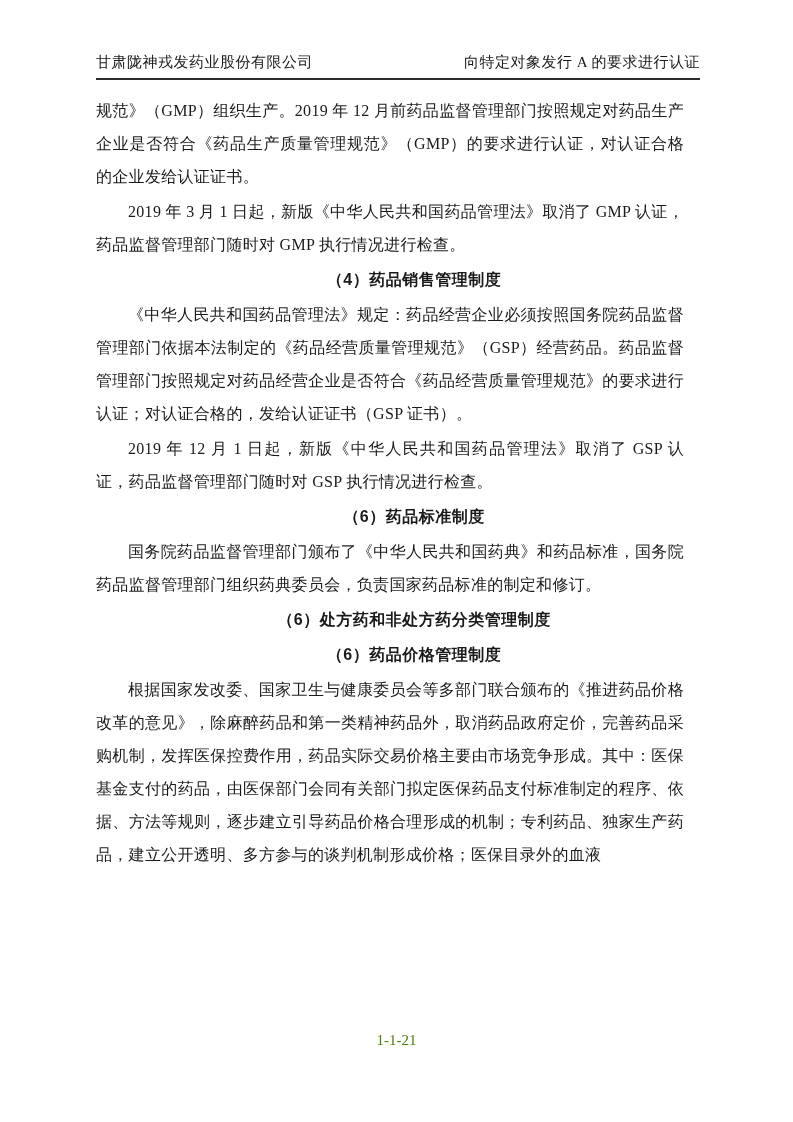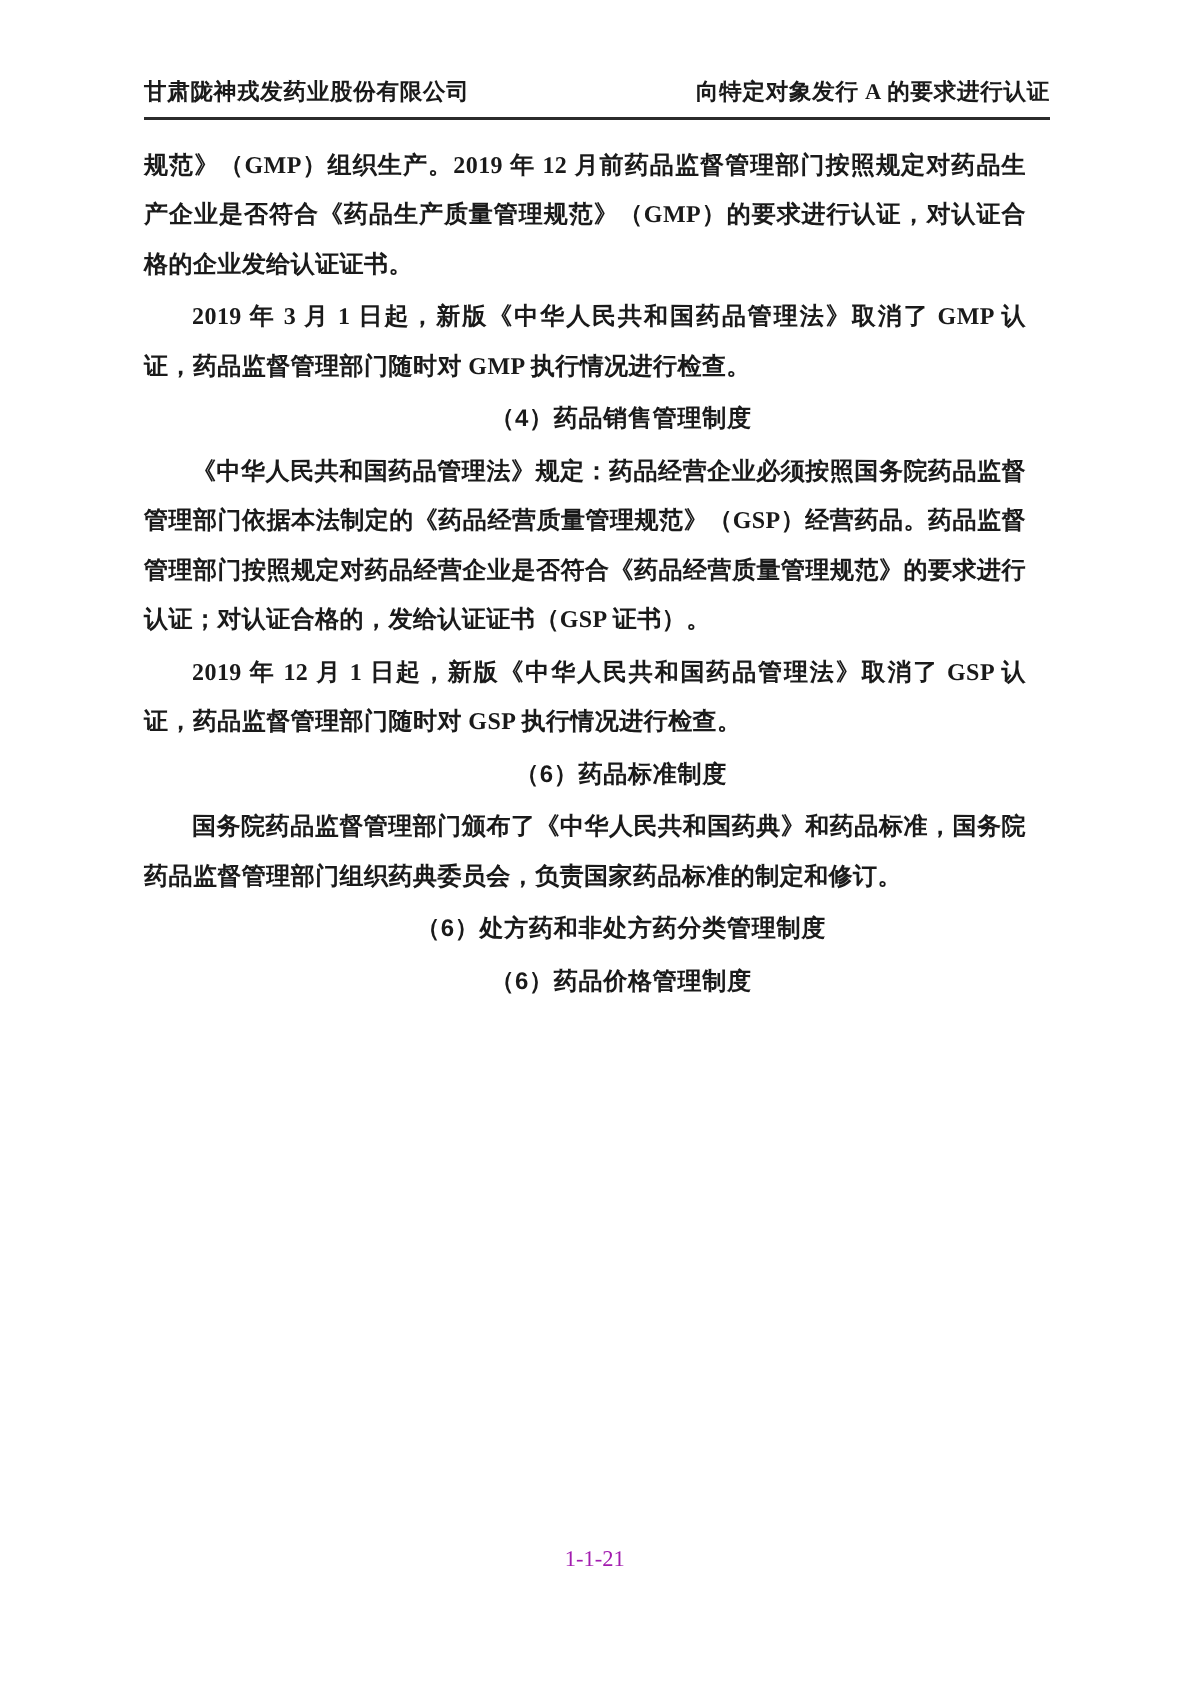--- a/index.html
+++ b/index.html
@@ -25,34 +25,32 @@
   }
   .doc-header {
     display: flex;
     justify-content: space-between;
     align-items: flex-end;
     font-size: 15px;
     line-height: 20px;
     padding-bottom: 6px;
     border-bottom: 2px solid #2b2b2b;
     letter-spacing: 0.5px;
-    font-weight: bold;
   }
   .doc-body {
     margin-top: 14px;
     font-size: 16px;
     line-height: 33px;
     text-align: justify;
     text-justify: inter-ideograph;
     letter-spacing: 0.3px;
   }
   .para {
     margin: 0 16px 2px 0;
     text-indent: 2em;
-    font-weight: bold;
   }
   .para.no-indent {
     text-indent: 0;
   }
   .sec-heading {
     font-family: "Liberation Sans", "DejaVu Sans", sans-serif;
     font-weight: 700;
     font-size: 16px;
     line-height: 33px;
     margin: 2px 0 2px 0;
@@ -61,21 +59,21 @@
     letter-spacing: 0.5px;
   }
   .doc-footer {
     position: absolute;
     left: 0;
     right: 0;
     top: 1030px;
     text-align: center;
     font-size: 15px;
     line-height: 20px;
-    color: #a21caf;
+    color: #4d7c0f;
   }
 </style>
 </head>
 <body>
 
 <div class="page">
   <div class="content">
 
     <div class="doc-header">
       <span>甘肃陇神戎发药业股份有限公司</span>
@@ -95,20 +93,21 @@
 
       <h3 class="sec-heading">（6）药品标准制度</h3>
 
       <p class="para">国务院药品监督管理部门颁布了《中华人民共和国药典》和药品标准，国务院药品监督管理部门组织药典委员会，负责国家药品标准的制定和修订。</p>
 
       <h3 class="sec-heading">（6）处方药和非处方药分类管理制度</h3>
 
 
       <h3 class="sec-heading">（6）药品价格管理制度</h3>
 
+      <p class="para">根据国家发改委、国家卫生与健康委员会等多部门联合颁布的《推进药品价格改革的意见》，除麻醉药品和第一类精神药品外，取消药品政府定价，完善药品采购机制，发挥医保控费作用，药品实际交易价格主要由市场竞争形成。其中：医保基金支付的药品，由医保部门会同有关部门拟定医保药品支付标准制定的程序、依据、方法等规则，逐步建立引导药品价格合理形成的机制；专利药品、独家生产药品，建立公开透明、多方参与的谈判机制形成价格；医保目录外的血液</p>
     </div>
 
   </div>
 
   <div class="doc-footer">
     <span>1-1-21</span>
   </div>
 </div>
 
 </body></html>

